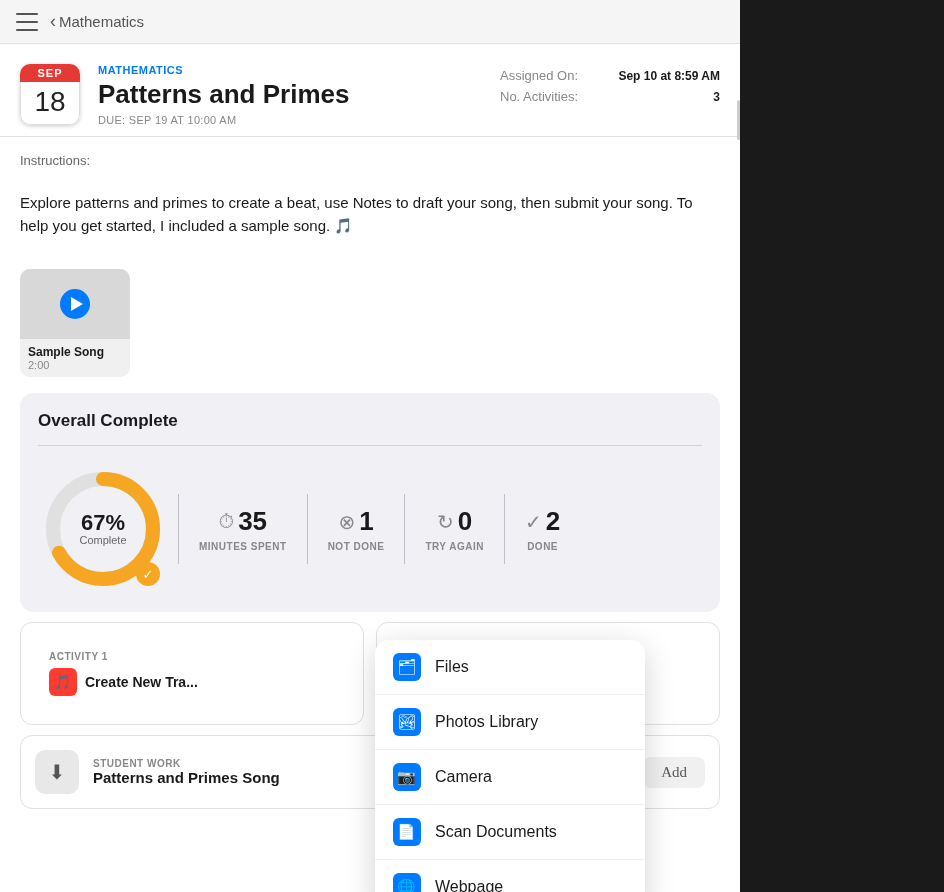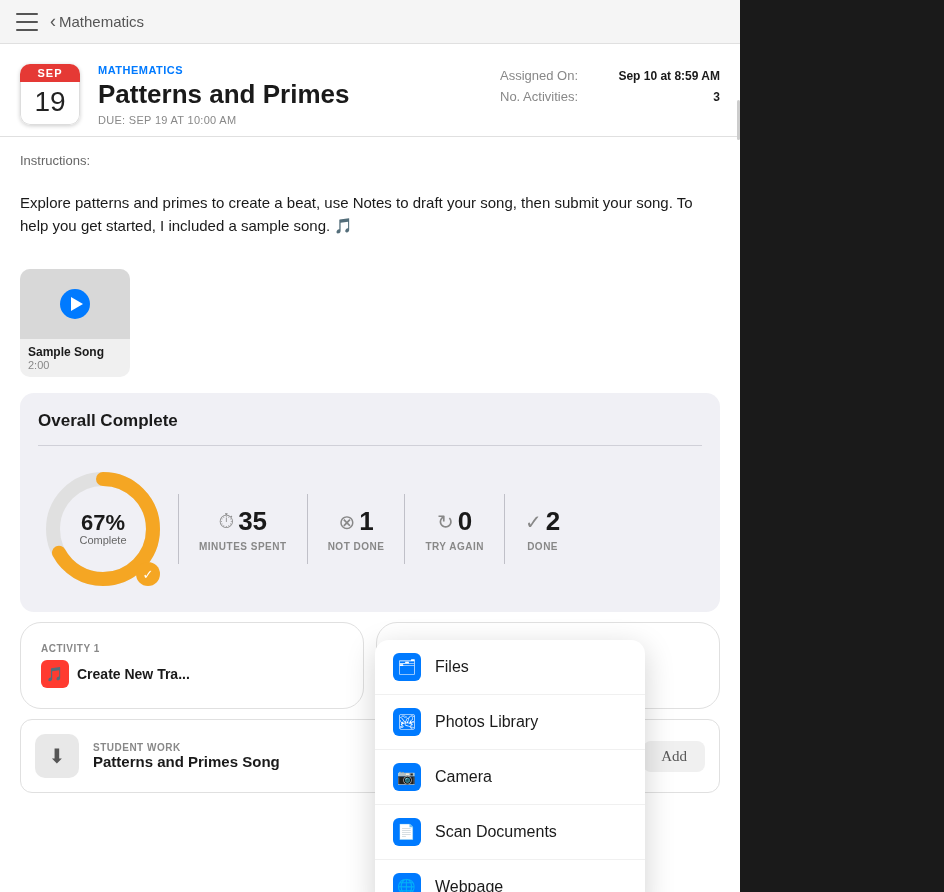--- a/index.html
+++ b/index.html
@@ -302,22 +302,22 @@
 
     
     .activities-section {
       margin: 10px 20px;
       display: flex;
       gap: 12px;
     }
     .activity-card {
       flex: 1;
       border: 1px solid #e0e0e0;
-      border-radius: 21px;
-      padding: 20px;
+      border-radius: 12px;
+      padding: 28px;
       cursor: pointer;
       background: #fff;
     }
     .activity-label {
       font-size: 10px;
       font-weight: 600;
       color: #888;
       text-transform: uppercase;
       letter-spacing: 0.5px;
       margin-bottom: 6px;
@@ -458,21 +458,21 @@
     <span class="nav-arrow-down">▼</span>
     <span class="nav-comment-icon">💬</span>
   </div>
 </div>
 
 <div class="main-content">
 
   <div class="assignment-header">
     <div class="calendar-icon">
       <div class="cal-top">SEP</div>
-      <div class="cal-day">19</div>
+      <div class="cal-day">18</div>
     </div>
     <div class="assignment-info">
       <div class="assignment-subject">MATHEMATICS</div>
       <div class="assignment-title">Patterns and Primes</div>
       <div class="assignment-due">DUE: SEP 19 AT 10:00 AM</div>
     </div>
     <div class="assignment-meta">
       <div class="meta-row">
         <span class="meta-label">Assigned On:</span>
         <span class="meta-value">Sep 10 at 8:59 AM</span>

